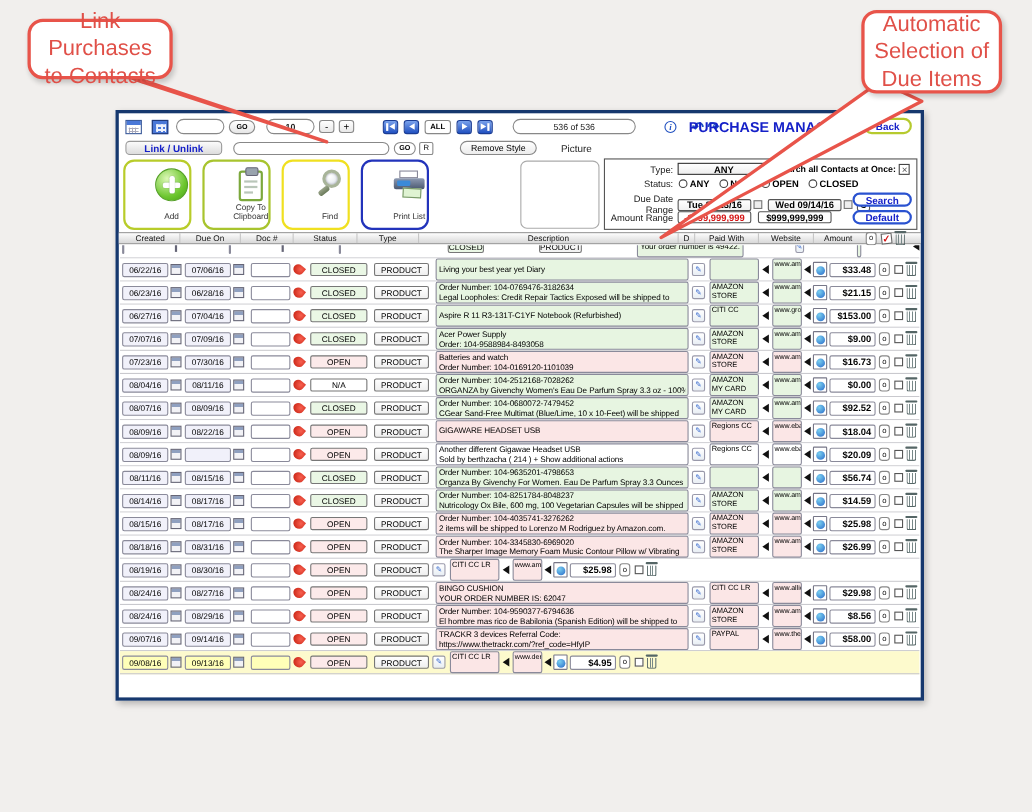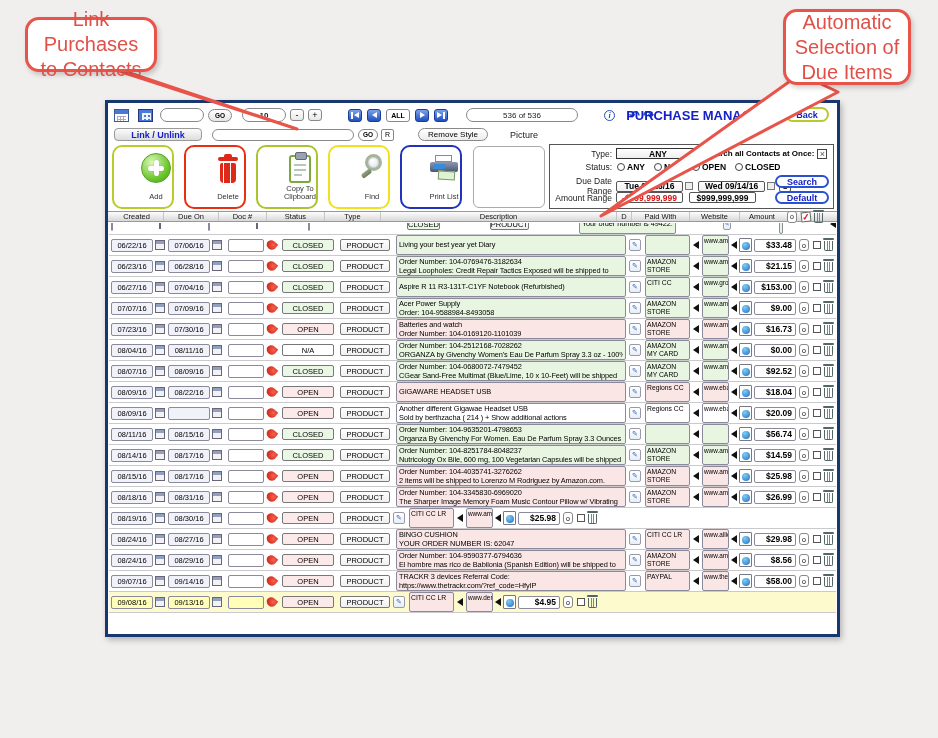--- a/index.html
+++ b/index.html
@@ -199,28 +199,20 @@
       <span class="btn-r">R</span>
       <span class="btn-remove">Remove Style</span>
       <span class="lbl-picture">Picture</span>
     </div>
 
     <div class="actions">
       <div class="abtn b-add">
         <span class="i-add"></span>
         <span class="albl">Add</span>
       </div>
-      <div class="abtn b-del">
-        <span class="i-trash">
-            <span class="hnd"></span>
-            <span class="lid"></span>
-            <span class="bod"></span>
-          </span>
-        <span class="albl">Delete</span>
-      </div>
       <div class="abtn b-copy">
         <span class="i-clip">
             <span class="ln l1"></span>
             <span class="ln l2"></span>
             <span class="ln l3"></span>
           </span>
         <span class="albl" style="width:44px;">Copy To Clipboard</span>
       </div>
       <div class="abtn b-find">
         <span class="i-find">

